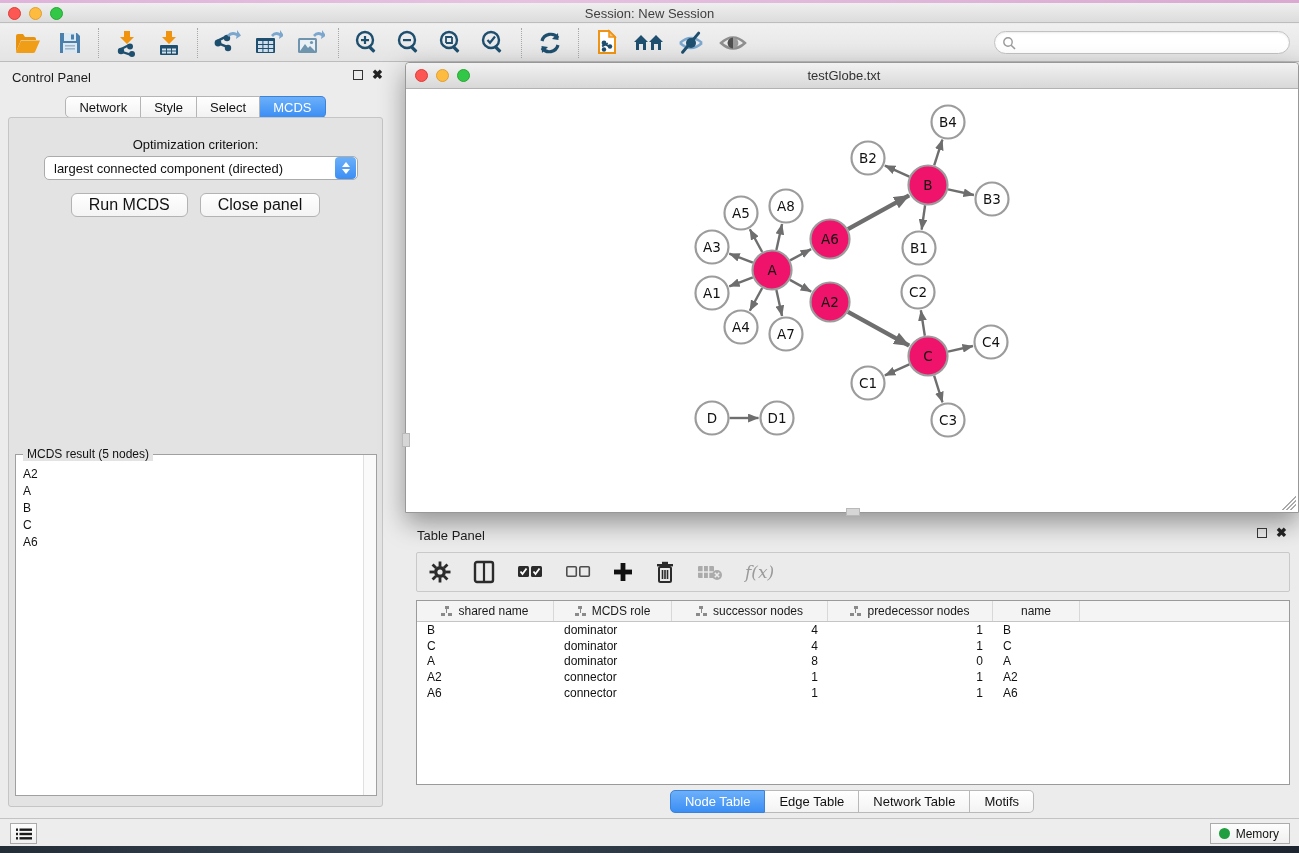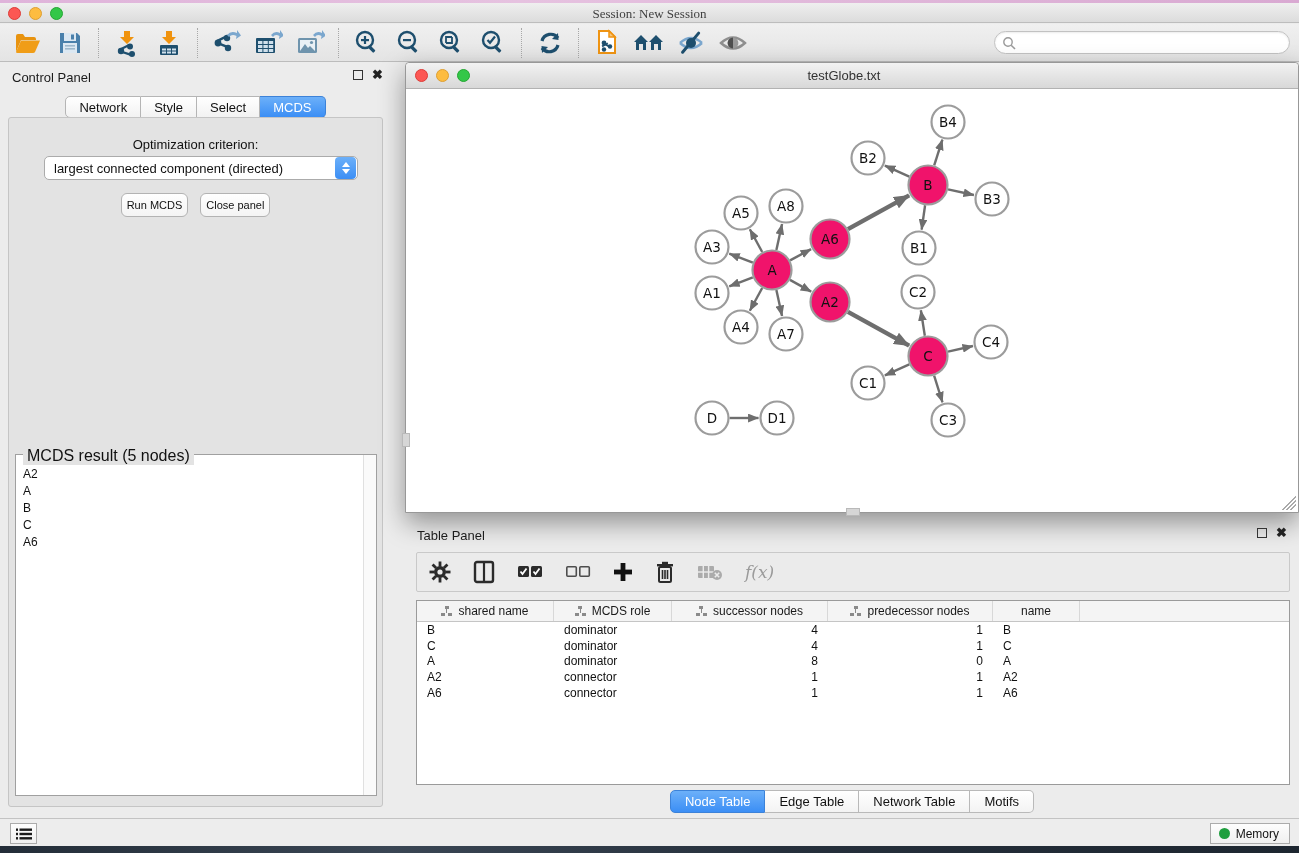--- a/index.html
+++ b/index.html
@@ -4,21 +4,21 @@
 <style>
   * { margin:0; padding:0; box-sizing:border-box; }
   html,body { width:1299px; height:853px; }
   body { font-family:"Liberation Sans", sans-serif; background:#ececec; position:relative; overflow:hidden; }
   .screen { position:absolute; inset:0; width:1299px; height:853px; background:#ececec; }
 
   
   .top-strip { position:absolute; left:0; top:0; width:1299px; height:3px;
     background:linear-gradient(90deg,#dfb3da,#e6c2e0 40%,#d9a9d2); }
   .titlebar { position:absolute; left:0; top:3px; width:1299px; height:20px;
-    background:linear-gradient(#efefef,#dcdcdc); border-bottom:1px solid #bdbdbd;font-family:Liberation Serif, serif; }
+    background:linear-gradient(#efefef,#dcdcdc); border-bottom:1px solid #bdbdbd; }
   .lights { position:absolute; left:8px; top:4px; display:flex; gap:8px; }
   .light { width:13px; height:13px; border-radius:50%; }
   .light.red { background:#fc5753; border:1px solid #dd3c38; }
   .light.yellow { background:#fdbc40; border:1px solid #de9f31; }
   .light.green { background:#33c748; border:1px solid #24a732; }
   .win-title { position:absolute; left:0; right:0; top:3px; text-align:center;
     font-size:13px; color:#404040; }
 
   
   .toolbar { position:absolute; left:0; top:24px; width:1299px; height:38px;
@@ -56,27 +56,27 @@
     background:#fff; border:1px solid #ababab; border-radius:5px;
     display:flex; align-items:center; }
   .combo-text { flex:1; font-size:13px; color:#111; padding-left:9px; white-space:nowrap; overflow:hidden; }
   .combo-btn { width:21px; height:22px; margin-right:1px; border-radius:4px;
     background:linear-gradient(#6cb0f9,#3b8ef5); display:flex; flex-direction:column;
     align-items:center; justify-content:center; gap:2px; }
   .chev { width:0; height:0; border-left:4px solid transparent; border-right:4px solid transparent; }
   .chev.up { border-bottom:5px solid #fff; }
   .chev.down { border-top:5px solid #fff; }
   .btn-row { position:absolute; left:0; top:75px; width:100%; display:flex; justify-content:center; gap:12px; }
-  .push-btn { height:24px; padding:0 5px; background:linear-gradient(#ffffff,#f4f4f4);
-    border:1px solid #b3b3b3; border-radius:6px; font-size:11px; color:#111;
+  .push-btn { height:24px; padding:0 17px; background:linear-gradient(#ffffff,#f4f4f4);
+    border:1px solid #b3b3b3; border-radius:6px; font-size:16px; color:#111;
     display:flex; align-items:center; font-family:"Liberation Sans",sans-serif; }
   .result-box { position:absolute; left:6px; top:336px; width:362px; height:342px;
     border:1px solid #a0a0a0; background:#fff; }
   .result-legend { position:absolute; left:7px; top:-8px; background:#e3e3e3;
-    padding:0 4px; font-size:16px; color:#111; }
+    padding:0 4px; font-size:12px; color:#111; }
   .result-list { position:absolute; left:1px; top:10px; right:14px; bottom:1px; overflow:hidden; }
   .result-item { font-size:12px; color:#111; padding:1.5px 0 1.5px 6px; }
   .result-scroll { position:absolute; right:0; top:0; width:13px; height:100%;
     background:#fafafa; border-left:1px solid #e0e0e0; }
 
   
   .net-window { position:absolute; left:405px; top:62px; width:894px; height:451px;
     background:#fff; border:1px solid #989898; box-shadow:0 10px 26px rgba(0,0,0,.38);
     border-radius:4px 4px 0 0; }
   .net-titlebar { position:absolute; left:0; top:0; width:100%; height:26px;

